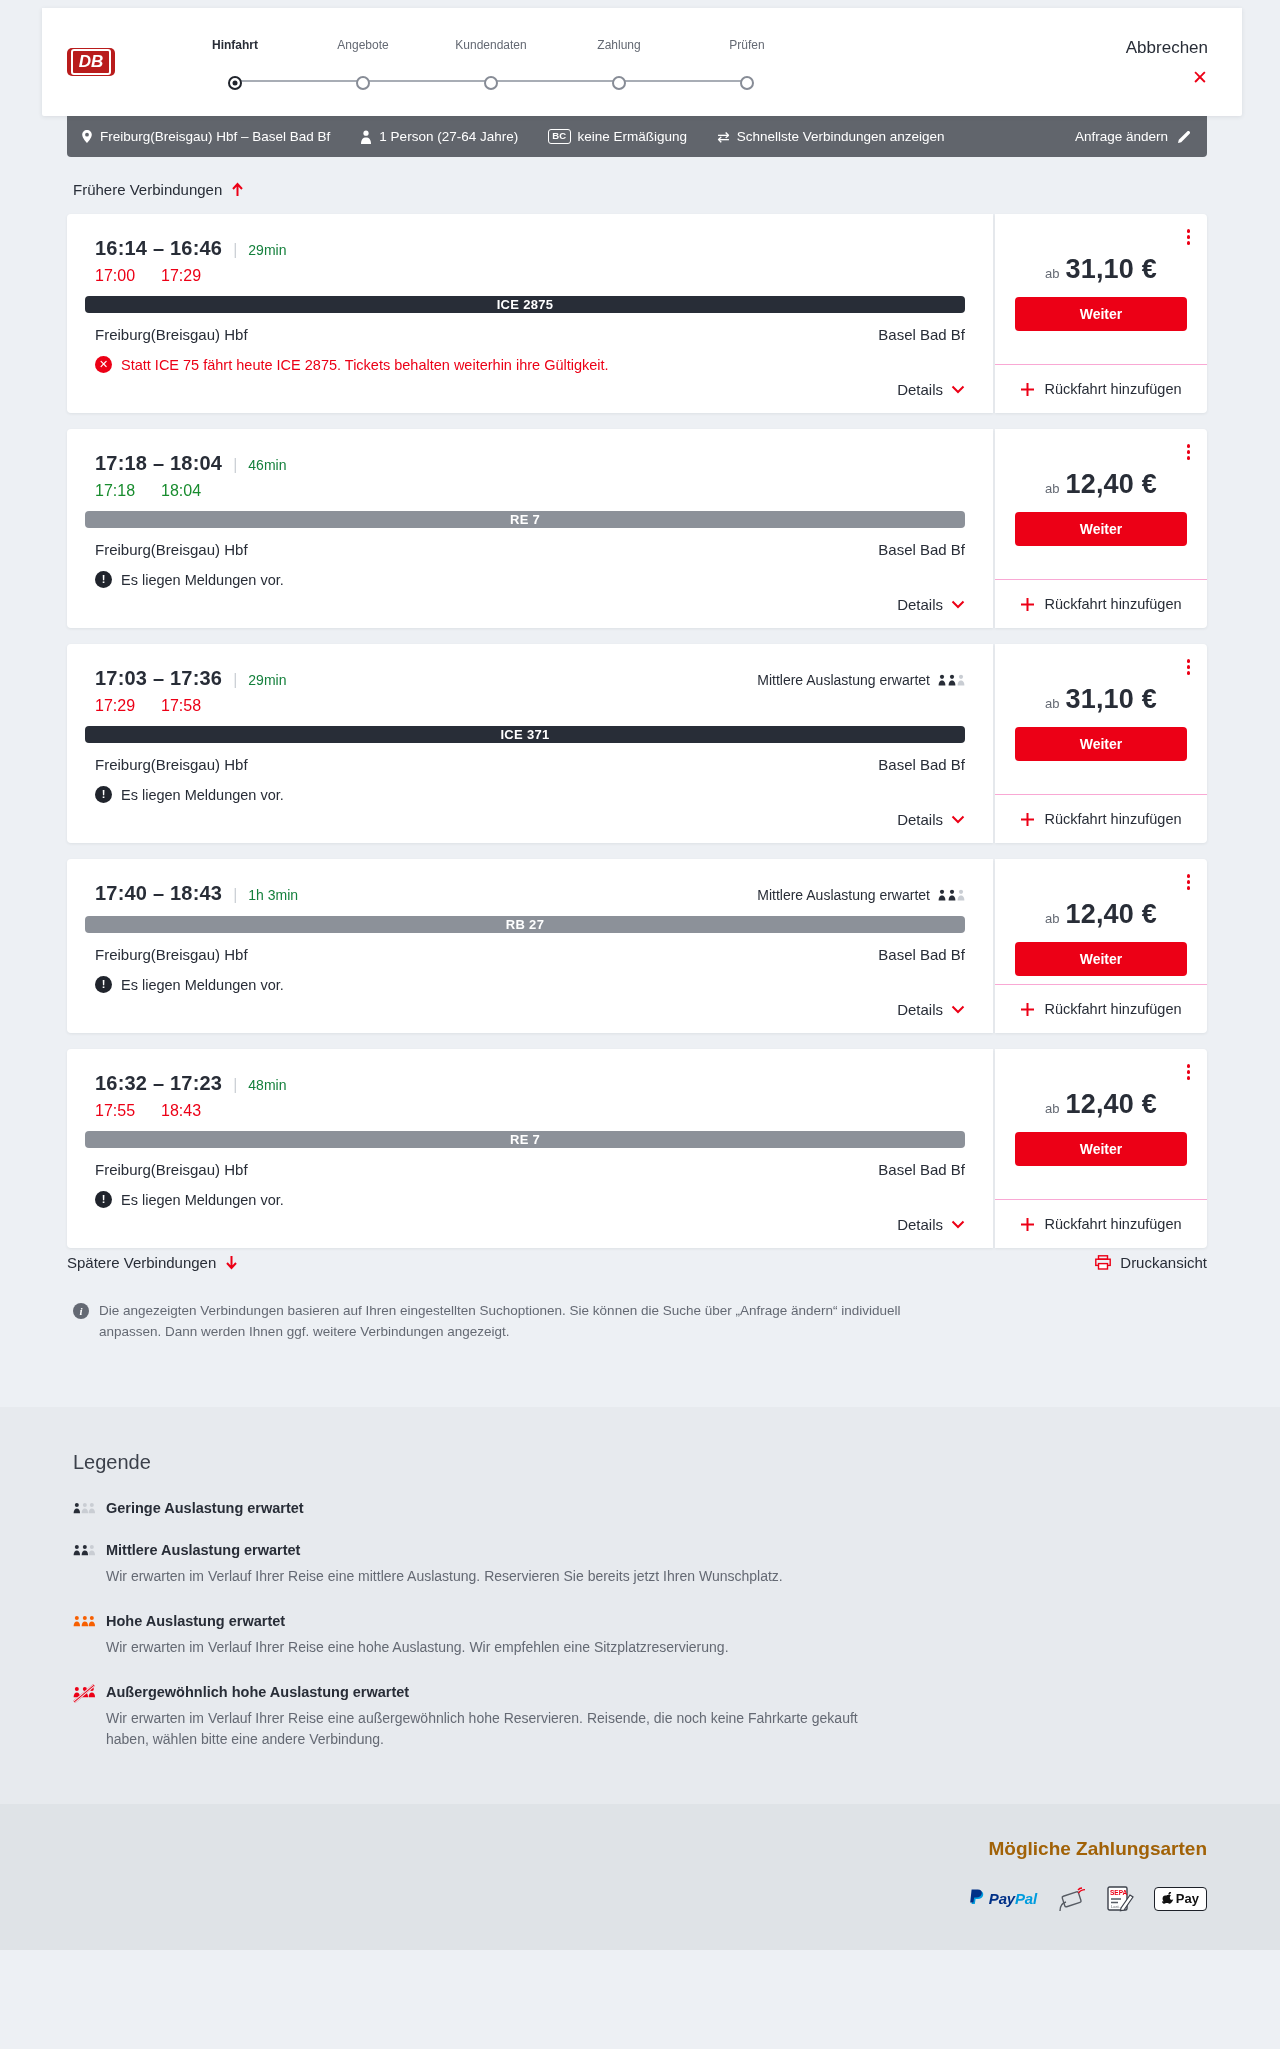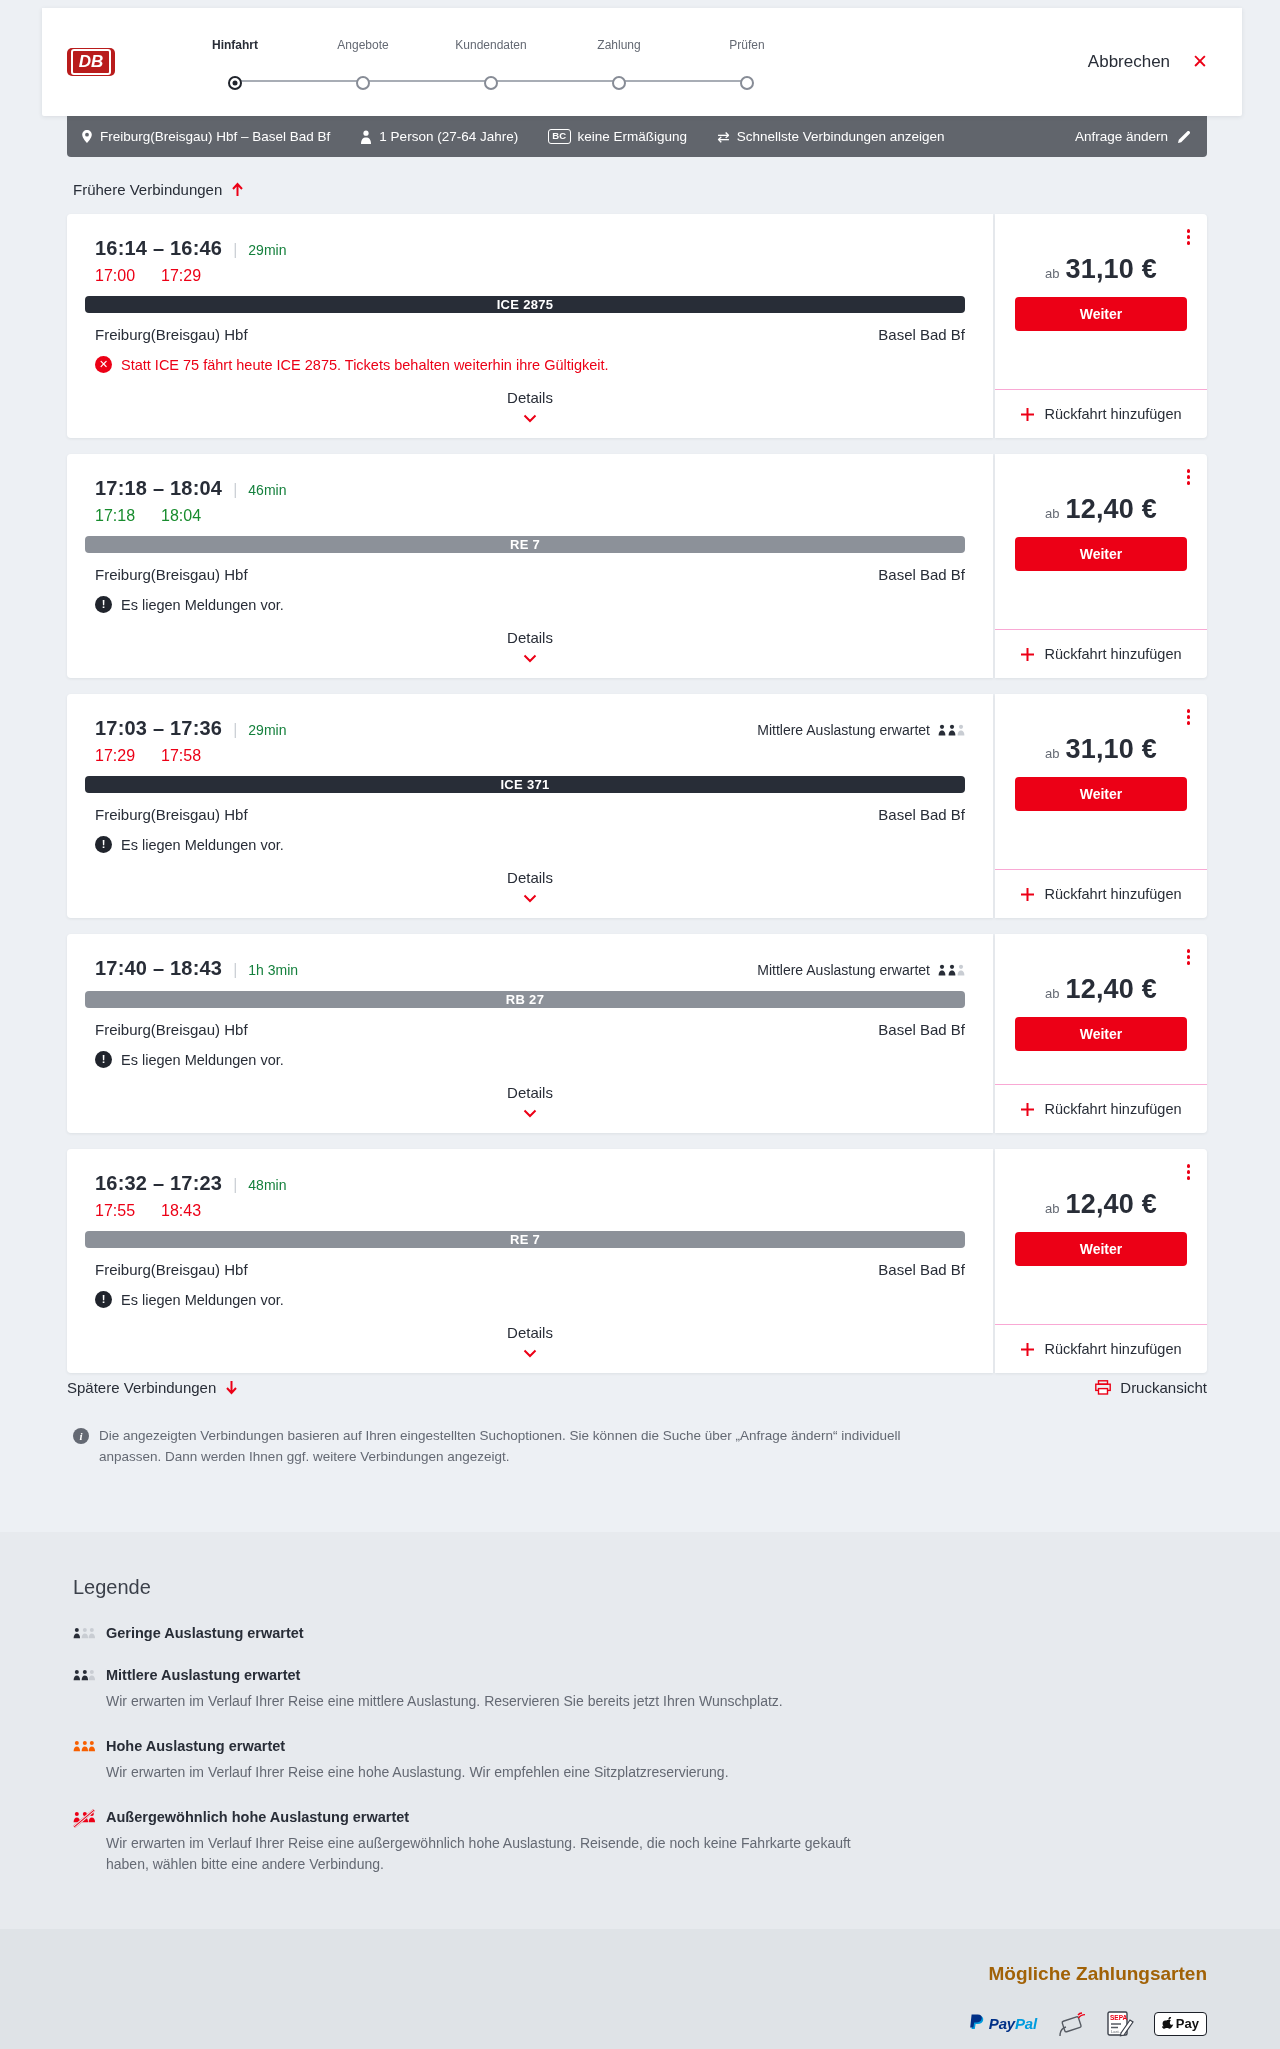--- a/index.html
+++ b/index.html
@@ -32,21 +32,21 @@
   .step { position:relative; width:128px; display:flex; flex-direction:column; align-items:center; z-index:1; cursor:pointer; }
   .step-label { font-size:12px; color:#646973; margin-bottom:24px; white-space:nowrap; }
   .step.active .step-label { color:#282d37; font-weight:bold; }
   .step-circle { width:14px; height:14px; border-radius:50%; background:#fff; border:2px solid #878c96; }
   .step.active .step-circle { border:2.5px solid #20242c; position:relative; }
   .step.active .step-circle::after {
     content:''; position:absolute; left:50%; top:50%; transform:translate(-50%,-50%);
     width:5px; height:5px; border-radius:50%; background:#20242c;
   }
   .cancel { position:absolute; right:34px; top:50%; transform:translateY(-50%);
-    display:flex; align-items:flex-start; gap:22px; cursor:pointer; }
+    display:flex; align-items:flex-end; gap:10px; cursor:pointer;flex-direction:column; }
   .cancel-label { font-size:17px; color:#282d37; }
   .cancel-x { color:#ec0016; font-size:19px; font-weight:bold; line-height:1; }
 
   
   .filter-bar {
     margin:0 73px 0 67px; width:1140px; height:41px; background:#61656c;
     border-radius:0 0 4px 4px; display:flex; align-items:center;
     color:#fff; font-size:13.5px; padding:0 16px 0 14px; position:relative; z-index:2;
   }
   .filter-item { display:flex; align-items:center; gap:7px; margin-right:30px; white-space:nowrap; }
@@ -94,21 +94,21 @@
   .conn-msg { display:flex; align-items:center; gap:9px; margin-top:13px; font-size:14.5px; }
   .conn-msg .msg-ico {
     width:17px; height:17px; border-radius:50%; color:#fff; flex:0 0 auto;
     display:flex; align-items:center; justify-content:center;
     font-size:11px; font-weight:bold; line-height:1;
   }
   .conn-msg.alert { color:#ec0016; }
   .conn-msg.alert .msg-ico { background:#ec0016; }
   .conn-msg.plain { color:#282d37; }
   .conn-msg.plain .msg-ico { background:#20242c; }
-  .conn-details { display:flex; align-items:center; justify-content:flex-end; gap:8px; margin-top:16px; cursor:pointer;flex-direction:column; }
+  .conn-details { display:flex; align-items:center; justify-content:flex-end; gap:8px; margin-top:8px; cursor:pointer; }
   .conn-details .lbl { font-size:15px; color:#282d37; }
 
   .price-card {
     width:212px; flex:0 0 auto; background:#fff; border-radius:0 4px 4px 0;
     box-shadow:0 1px 3px rgba(40,45,55,.08);
     display:flex; flex-direction:column; position:relative;
   }
   .kebab { position:absolute; top:13px; right:15px; display:flex; flex-direction:column; gap:2.5px; cursor:pointer; padding:2px; }
   .kebab i { width:3.5px; height:3.5px; border-radius:50%; background:#ec0016; }
   .price-line { margin-top:40px; display:flex; align-items:baseline; justify-content:center; gap:6px; }
@@ -614,21 +614,21 @@
      <path d="M0.8 14 C0.8 9.4 2.6 7.6 5 7.6 C7.4 7.6 9.2 9.4 9.2 14 Z" fill="#ec0016"></path>
    </svg>
             <svg width="8" height="12" viewBox="0 0 10 14">
      <circle cx="5" cy="3" r="2.6" fill="#ec0016"></circle>
      <path d="M0.8 14 C0.8 9.4 2.6 7.6 5 7.6 C7.4 7.6 9.2 9.4 9.2 14 Z" fill="#ec0016"></path>
    </svg>
             <span class="slash"></span>
           </span>
       <span class="legend-item-title">Außergewöhnlich hohe Auslastung erwartet</span>
     </div>
-    <p class="legend-item-desc">Wir erwarten im Verlauf Ihrer Reise eine außergewöhnlich hohe Auslastung. Reisende, die noch keine Fahrkarte gekauft haben, wählen bitte eine andere Verbindung.</p>
+    <p class="legend-item-desc">Wir erwarten im Verlauf Ihrer Reise eine außergewöhnlich hohe Reservieren. Reisende, die noch keine Fahrkarte gekauft haben, wählen bitte eine andere Verbindung.</p>
   </div>
 </div>
 </section>
 
 <section class="pay-band">
   <div class="pay-inner">
     <h2 class="pay-title">Mögliche Zahlungsarten</h2>
     <div class="pay-icons" id="pay-icons">
         <span class="pay-badge">
       <svg width="17" height="19" viewBox="0 0 17 19" style="margin-right:3px">

